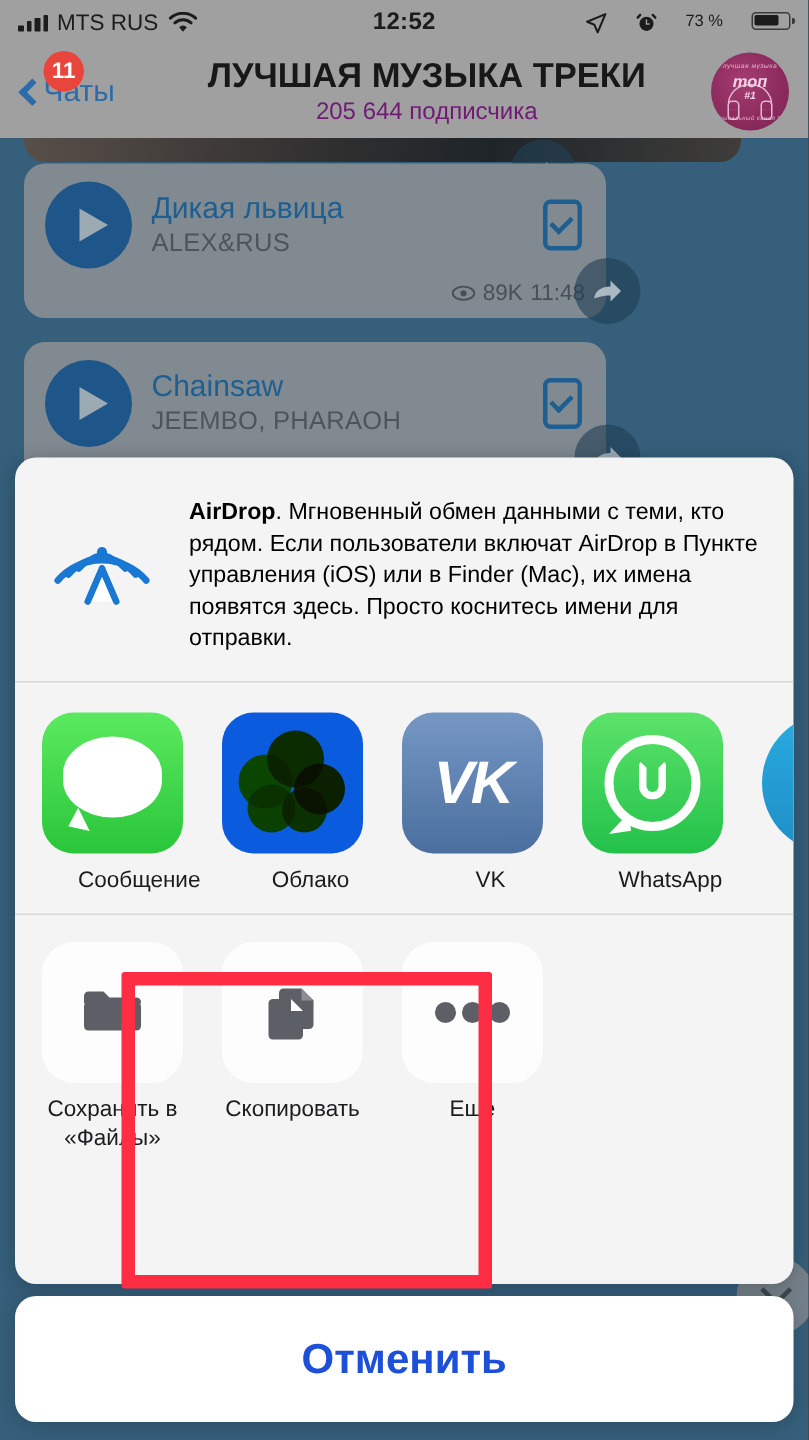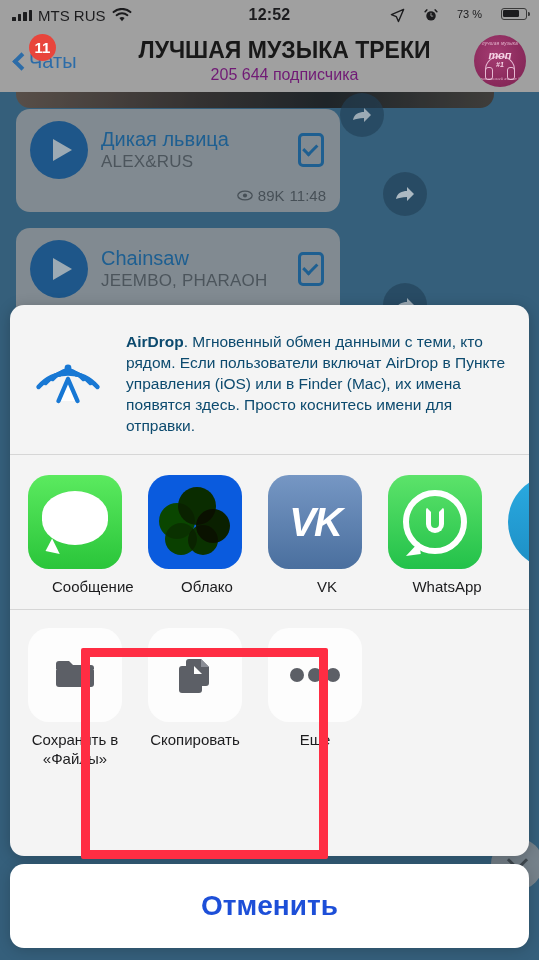--- a/index.html
+++ b/index.html
@@ -233,21 +233,21 @@
     justify-content: center;
   }
   .fwd-btn svg { width: 24px; height: 24px; }
   .fwd-1 { left: 383px; top: 172px; }
   .fwd-2 { left: 383px; top: 283px; }
   .fwd-3 { left: 340px; top: 93px; }
 
   .msg {
     position: absolute;
     left: 16px;
-    width: 324px;
+    width: 388px;
     background: #a8a8a8;
     border-radius: 14px;
     padding: 12px 14px 10px 14px;
   }
   .msg-1 { top: 109px; height: 103px; }
   .msg-2 { top: 228px; height: 103px; }
   .msg-row { display: flex; align-items: center; gap: 13px; }
   .play-btn {
     width: 58px; height: 58px;
     border-radius: 50%;
@@ -359,21 +359,21 @@
   .airdrop-icon {
     width: 84px; height: 84px;
     flex: 0 0 auto;
     display: flex;
     align-items: center;
     justify-content: center;
   }
   .airdrop-text {
     font-size: 15.5px;
     line-height: 1.36;
-    color: #0c4a6e;
+    color: #000000;
     padding-top: 4px;
   }
   .airdrop-text b { font-weight: 700; }
 
   .sep {
     height: 1px;
     background: #d6d6d6;
     flex: 0 0 auto;
   }
   .sep-wide { margin: 0; }

